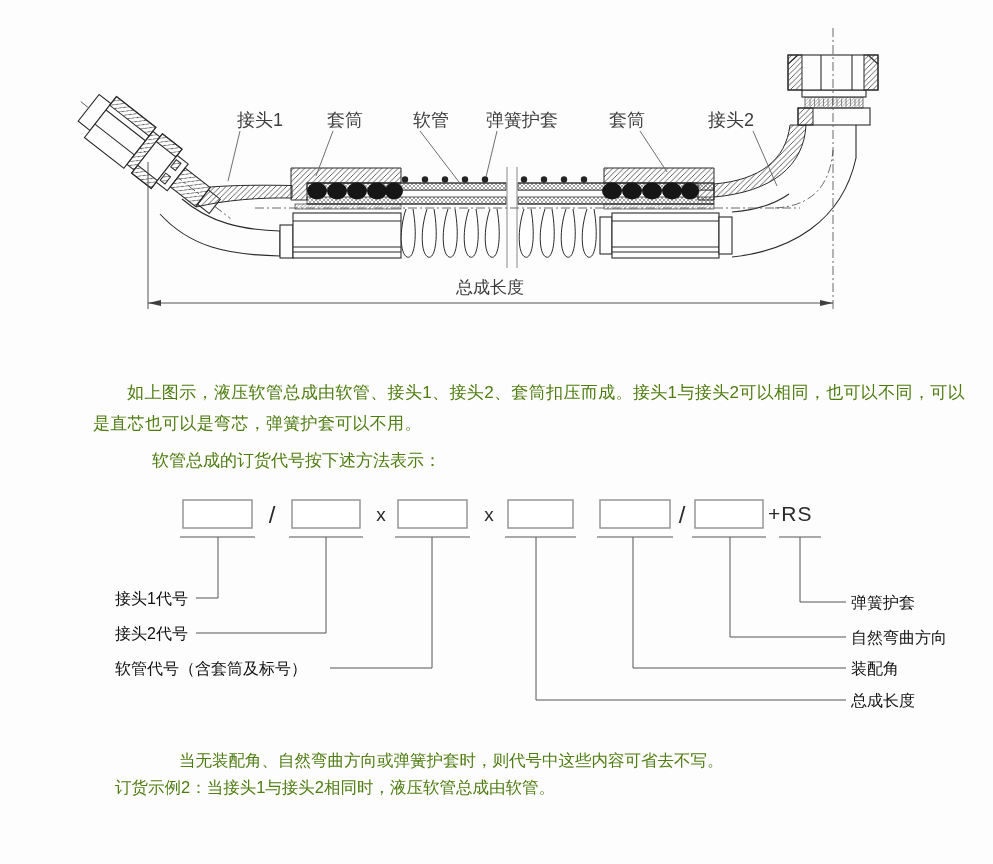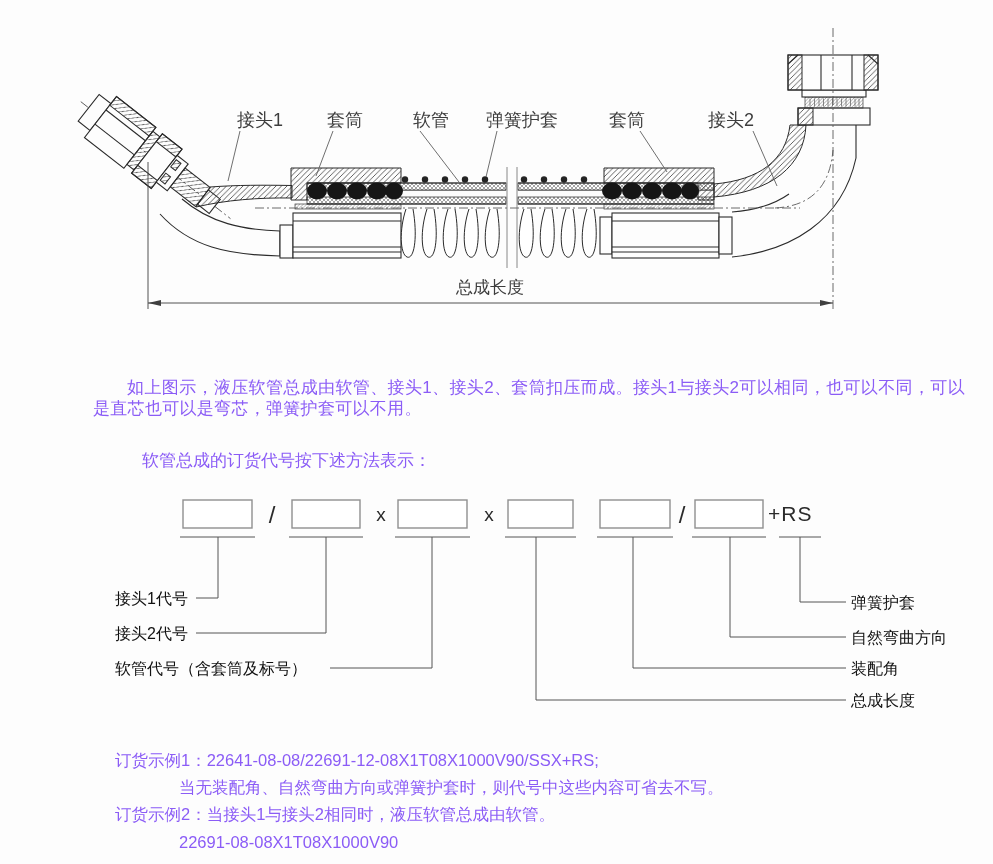--- a/index.html
+++ b/index.html
@@ -1,17 +1,17 @@
 <!DOCTYPE html>
 <html><head>
 <meta charset="utf-8">
 <style>
   html,body{margin:0;padding:0;background:#e8e8e8;}
   .page{position:relative;width:993px;height:864px;background:#fdfdfd;margin:0 auto;overflow:hidden;
-        font-family:"Liberation Sans","DejaVu Sans",sans-serif;color:#8b5cf6;}
+        font-family:"Liberation Sans","DejaVu Sans",sans-serif;color:#4d7c0f;}
   svg{position:absolute;left:0;}
   svg text{font-family:"Liberation Sans","DejaVu Sans",sans-serif;}
 
   
   .ln   {stroke:#2b2b2b;stroke-width:1.1;fill:none;}
   .lnf  {stroke:#2b2b2b;stroke-width:1.1;fill:#fdfdfd;}
   .lnw  {stroke:#2b2b2b;stroke-width:1;fill:#ffffff;}
   .hch  {stroke:#2b2b2b;stroke-width:1;fill:url(#h45);}
   .hchx {stroke:#3a3a3a;stroke-width:0.8;fill:url(#hx);}
   .hchf {stroke:#3a3a3a;stroke-width:0.7;fill:url(#hf);}
@@ -27,24 +27,24 @@
 
   
   .cbox {fill:#ffffff;stroke:#8f8f8f;stroke-width:1.4;}
   .conn {stroke:#555555;stroke-width:1;fill:none;}
   .sep  {font-size:24px;fill:#2a2a2a;}
   .sepx {font-size:19px;fill:#2a2a2a;}
   .suffix{font-size:21px;fill:#2a2a2a;letter-spacing:1px;}
   .codelabel{font-size:16px;fill:#111111;}
 
   
-  .para{position:absolute;left:93px;top:377px;width:872px;font-size:17px;line-height:21px;
+  .para{position:absolute;left:93px;top:377px;width:872px;font-size:17px;line-height:31px;
         text-align:justify;letter-spacing:0.3px;}
   .para .indent{display:inline-block;width:34px;}
-  .intro{position:absolute;left:142px;top:449px;font-size:17px;}
+  .intro{position:absolute;left:152px;top:449px;font-size:17px;}
   .examples{position:absolute;left:115px;top:747px;font-size:16.5px;line-height:27.2px;white-space:nowrap;}
   .examples .ind{margin-left:64px;}
 </style>
 </head>
 <body>
 
 <div class="page">
 
   <svg id="drawing" style="top:0;" width="993" height="345" viewBox="0 0 993 345">
     <defs>
@@ -277,19 +277,17 @@
       <text class="codelabel" x="115" y="639">接头2代号</text>
       <text class="codelabel" x="115" y="674">软管代号（含套筒及标号）</text>
       <text class="codelabel" x="851" y="608">弹簧护套</text>
       <text class="codelabel" x="851" y="643">自然弯曲方向</text>
       <text class="codelabel" x="851" y="674">装配角</text>
       <text class="codelabel" x="851" y="706">总成长度</text>
     </g>
   </svg>
 
   <div class="examples">
-    <div>订货示例1：22641-08-08/22691-12-08X1T08X1000V90/SSX+RS;</div>
     <div class="ind">当无装配角、自然弯曲方向或弹簧护套时，则代号中这些内容可省去不写。</div>
     <div>订货示例2：当接头1与接头2相同时，液压软管总成由软管。</div>
-    <div class="ind">22691-08-08X1T08X1000V90</div>
   </div>
 
 </div>
 
 </body></html>

